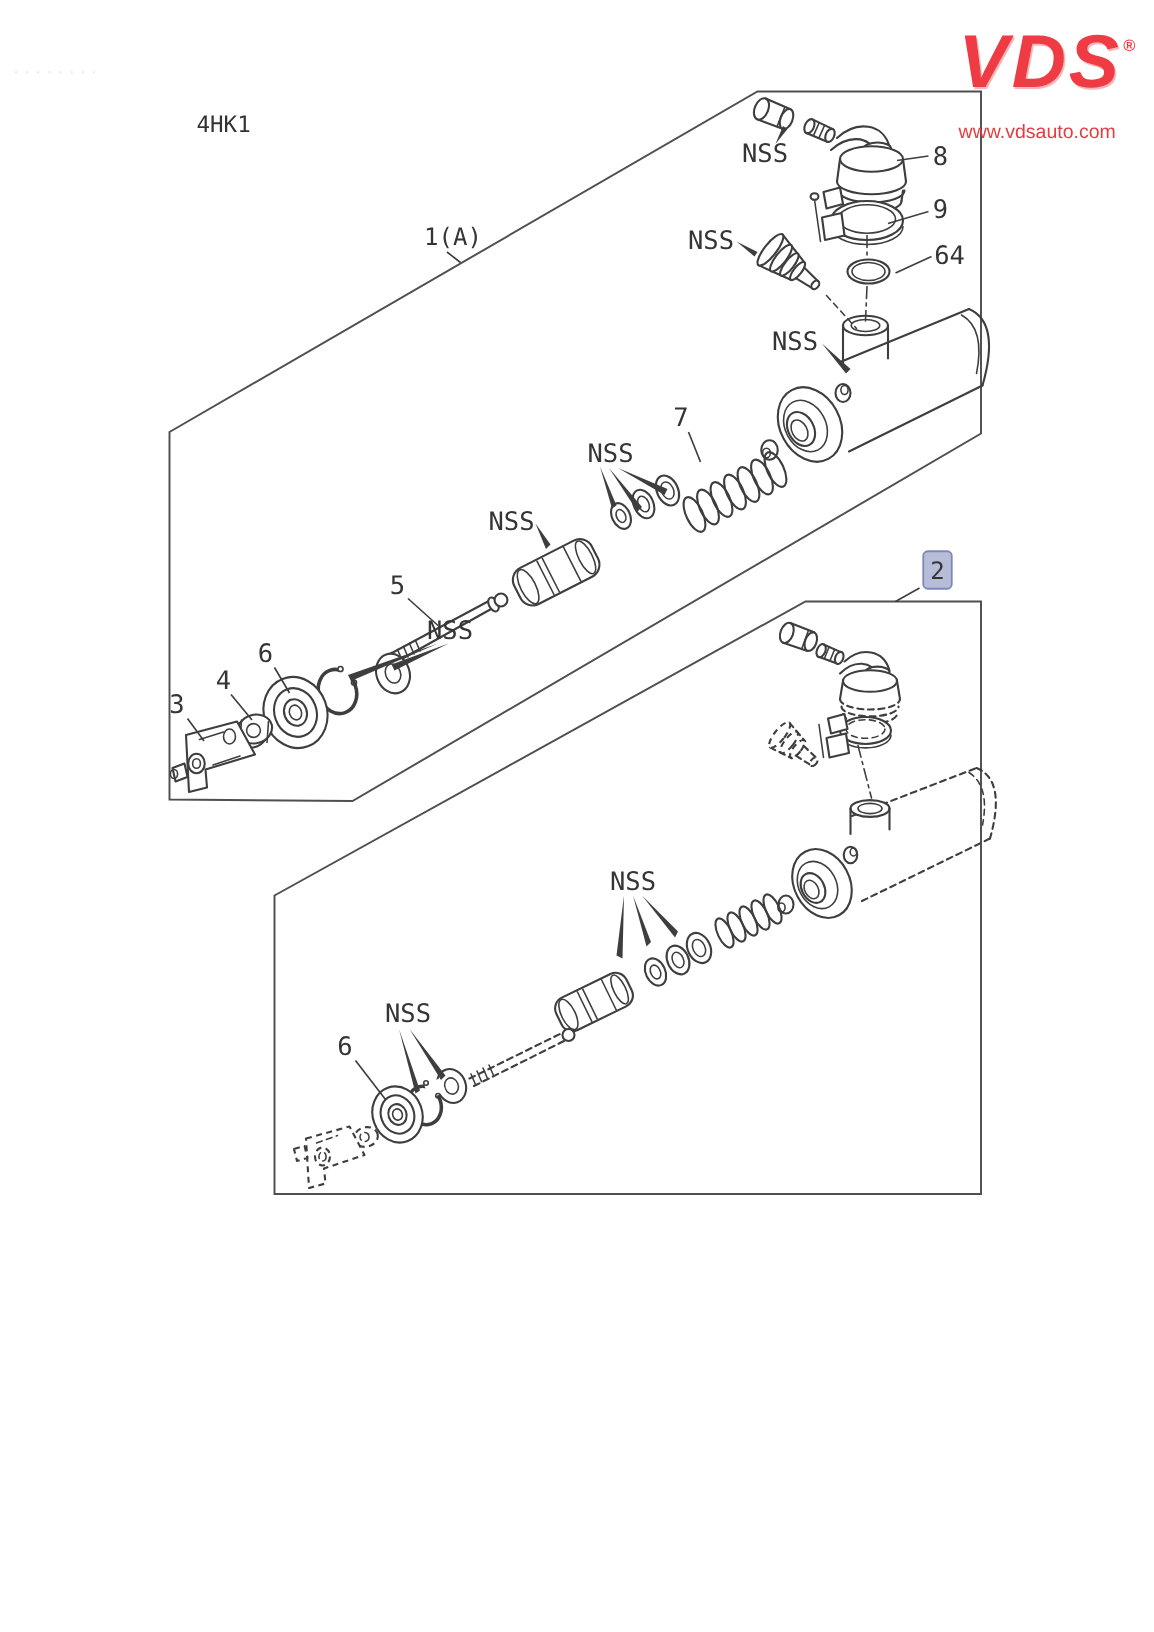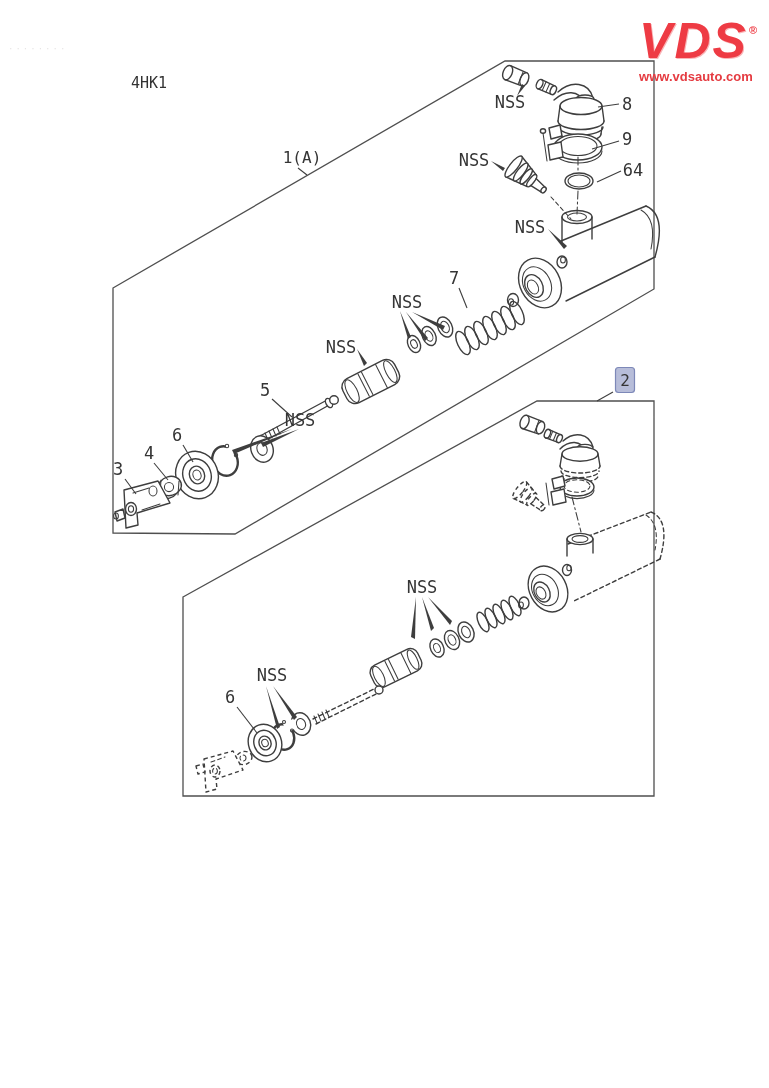--- a/index.html
+++ b/index.html
@@ -24,22 +24,22 @@
   #model-code{left:118px;top:74px;margin-left:13px;}
   #variant-note{left:139px;top:90px;}
   
   #watermark{position:absolute;left:8px;top:44px;font-size:9px;color:#e7e5e5;letter-spacing:2px;}
   
   #brand{position:absolute;right:12px;top:16px;text-align:left;line-height:1;}
   #brand .logo-text{font-family:"Liberation Sans",sans-serif;font-weight:bold;font-style:italic;
       font-size:50px;color:#ee3b44;letter-spacing:2px;text-shadow:1px 1px 0 #f9b6b8;}
   #brand .reg{font-family:"Liberation Sans",sans-serif;font-weight:bold;font-style:normal;
       font-size:11px;color:#ee3b44;vertical-align:24px;margin-left:1px;}
-  #brand .site{font-family:"Liberation Sans",sans-serif;font-weight:bold;font-size:13px;
-      color:#e53b41;margin-top:4px;}
+  #brand .site{font-family:"Liberation Sans",sans-serif;font-weight:normal;font-size:13px;
+      color:#e53b41;margin-top:15px;}
 </style>
 </head>
 <body>
 
 <div id="page">
 
   <div id="watermark">········</div>
 
   <div class="hline" id="model-code">4HK1</div>
 

